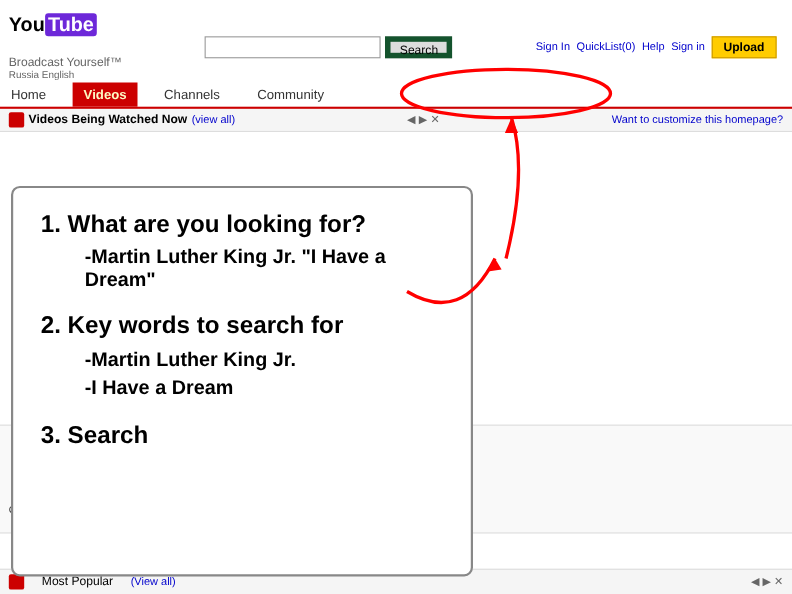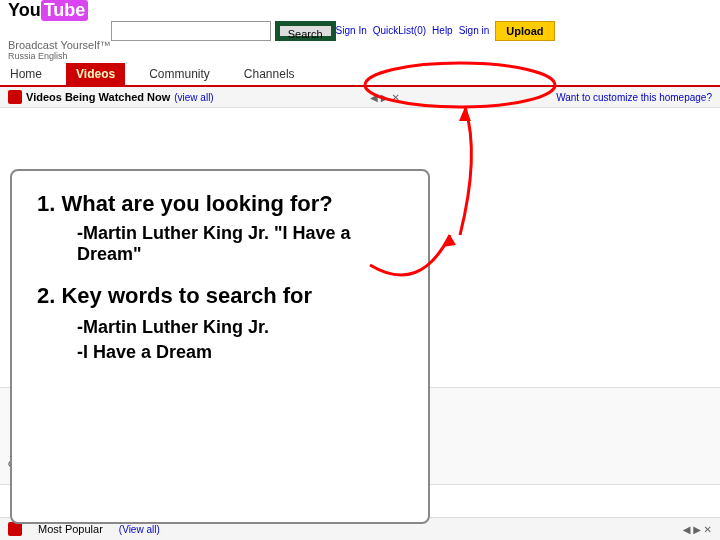--- a/index.html
+++ b/index.html
@@ -23,21 +23,21 @@
     }
 
     .yt-logo-you {
       font-size: 18px;
       font-weight: bold;
       color: #000;
       font-family: 'Arial Black', sans-serif;
     }
 
     .yt-logo-tube {
-      background: #d946ef;
+      background: #6d28d9;
       color: #fff;
       font-size: 18px;
       font-weight: bold;
       padding: 0 3px;
       border-radius: 3px;
       font-family: 'Arial Black', sans-serif;
     }
 
     .yt-tagline {
       font-size: 11px;
@@ -274,22 +274,22 @@
       padding: 4px 8px;
       font-size: 11px;
       display: flex;
       align-items: center;
       gap: 16px;
     }
 
     .header-top-row {
       display: flex;
       align-items: center;
-      justify-content: flex-start;
-      padding: 0 8px 2px 8px;
+      justify-content: space-between;
+      padding: 12px 8px 2px 8px;
     }
   </style>
 </head>
 <body>
 
 <div class="header-top-row">
   <div class="yt-logo-area">
     <div class="yt-logo">
       <span class="yt-logo-you">You</span>
       <span class="yt-logo-tube">Tube</span>
@@ -308,22 +308,22 @@
     <span>QuickList(0)</span>
     <span>Help</span>
     <span>Sign in</span>
     <button class="yt-upload-btn">Upload</button>
   </div>
 </div>
 
 <div class="yt-nav">
   <div class="yt-nav-item">Home</div>
   <div class="yt-nav-item videos">Videos</div>
+  <div class="yt-nav-item">Channels</div>
   <div class="yt-nav-item">Community</div>
-  <div class="yt-nav-item">Channels</div>
 </div>
 
 <div class="yt-being-watched">
   <div class="yt-being-watched-left">
     <span class="yt-red-icon"></span>
     <span class="yt-being-watched-title">Videos Being Watched Now</span>
     <span class="yt-view-all">(view all)</span>
   </div>
   <div class="yt-nav-arrows">
     <span>◀</span>
@@ -337,20 +337,23 @@
   <div class="overlay-item">
     <div class="overlay-heading">1. What are you looking for?</div>
     <div class="overlay-sub">-Martin Luther King Jr. "I Have a Dream"</div>
   </div>
   <div class="overlay-item">
     <div class="overlay-heading">2. Key words to search for</div>
     <div class="overlay-sub2">
       <span>-Martin Luther King Jr.</span><br>
       <span>-I Have a Dream</span>
     </div>
+  </div>
+  <div class="overlay-item">
+    <div class="overlay-heading">3. Search</div>
   </div>
 </div>
 
 <svg class="arrow-overlay" viewBox="0 0 280 260" xmlns="http://www.w3.org/2000/svg">
 
   <ellipse cx="100" cy="30" rx="95" ry="22" fill="none" stroke="red" stroke-width="3"></ellipse>
 
   <path d="M 105 52 Q 120 100 100 180" fill="none" stroke="red" stroke-width="3"></path>
 
   <polygon points="105,52 99,66 111,66" fill="red"></polygon>

